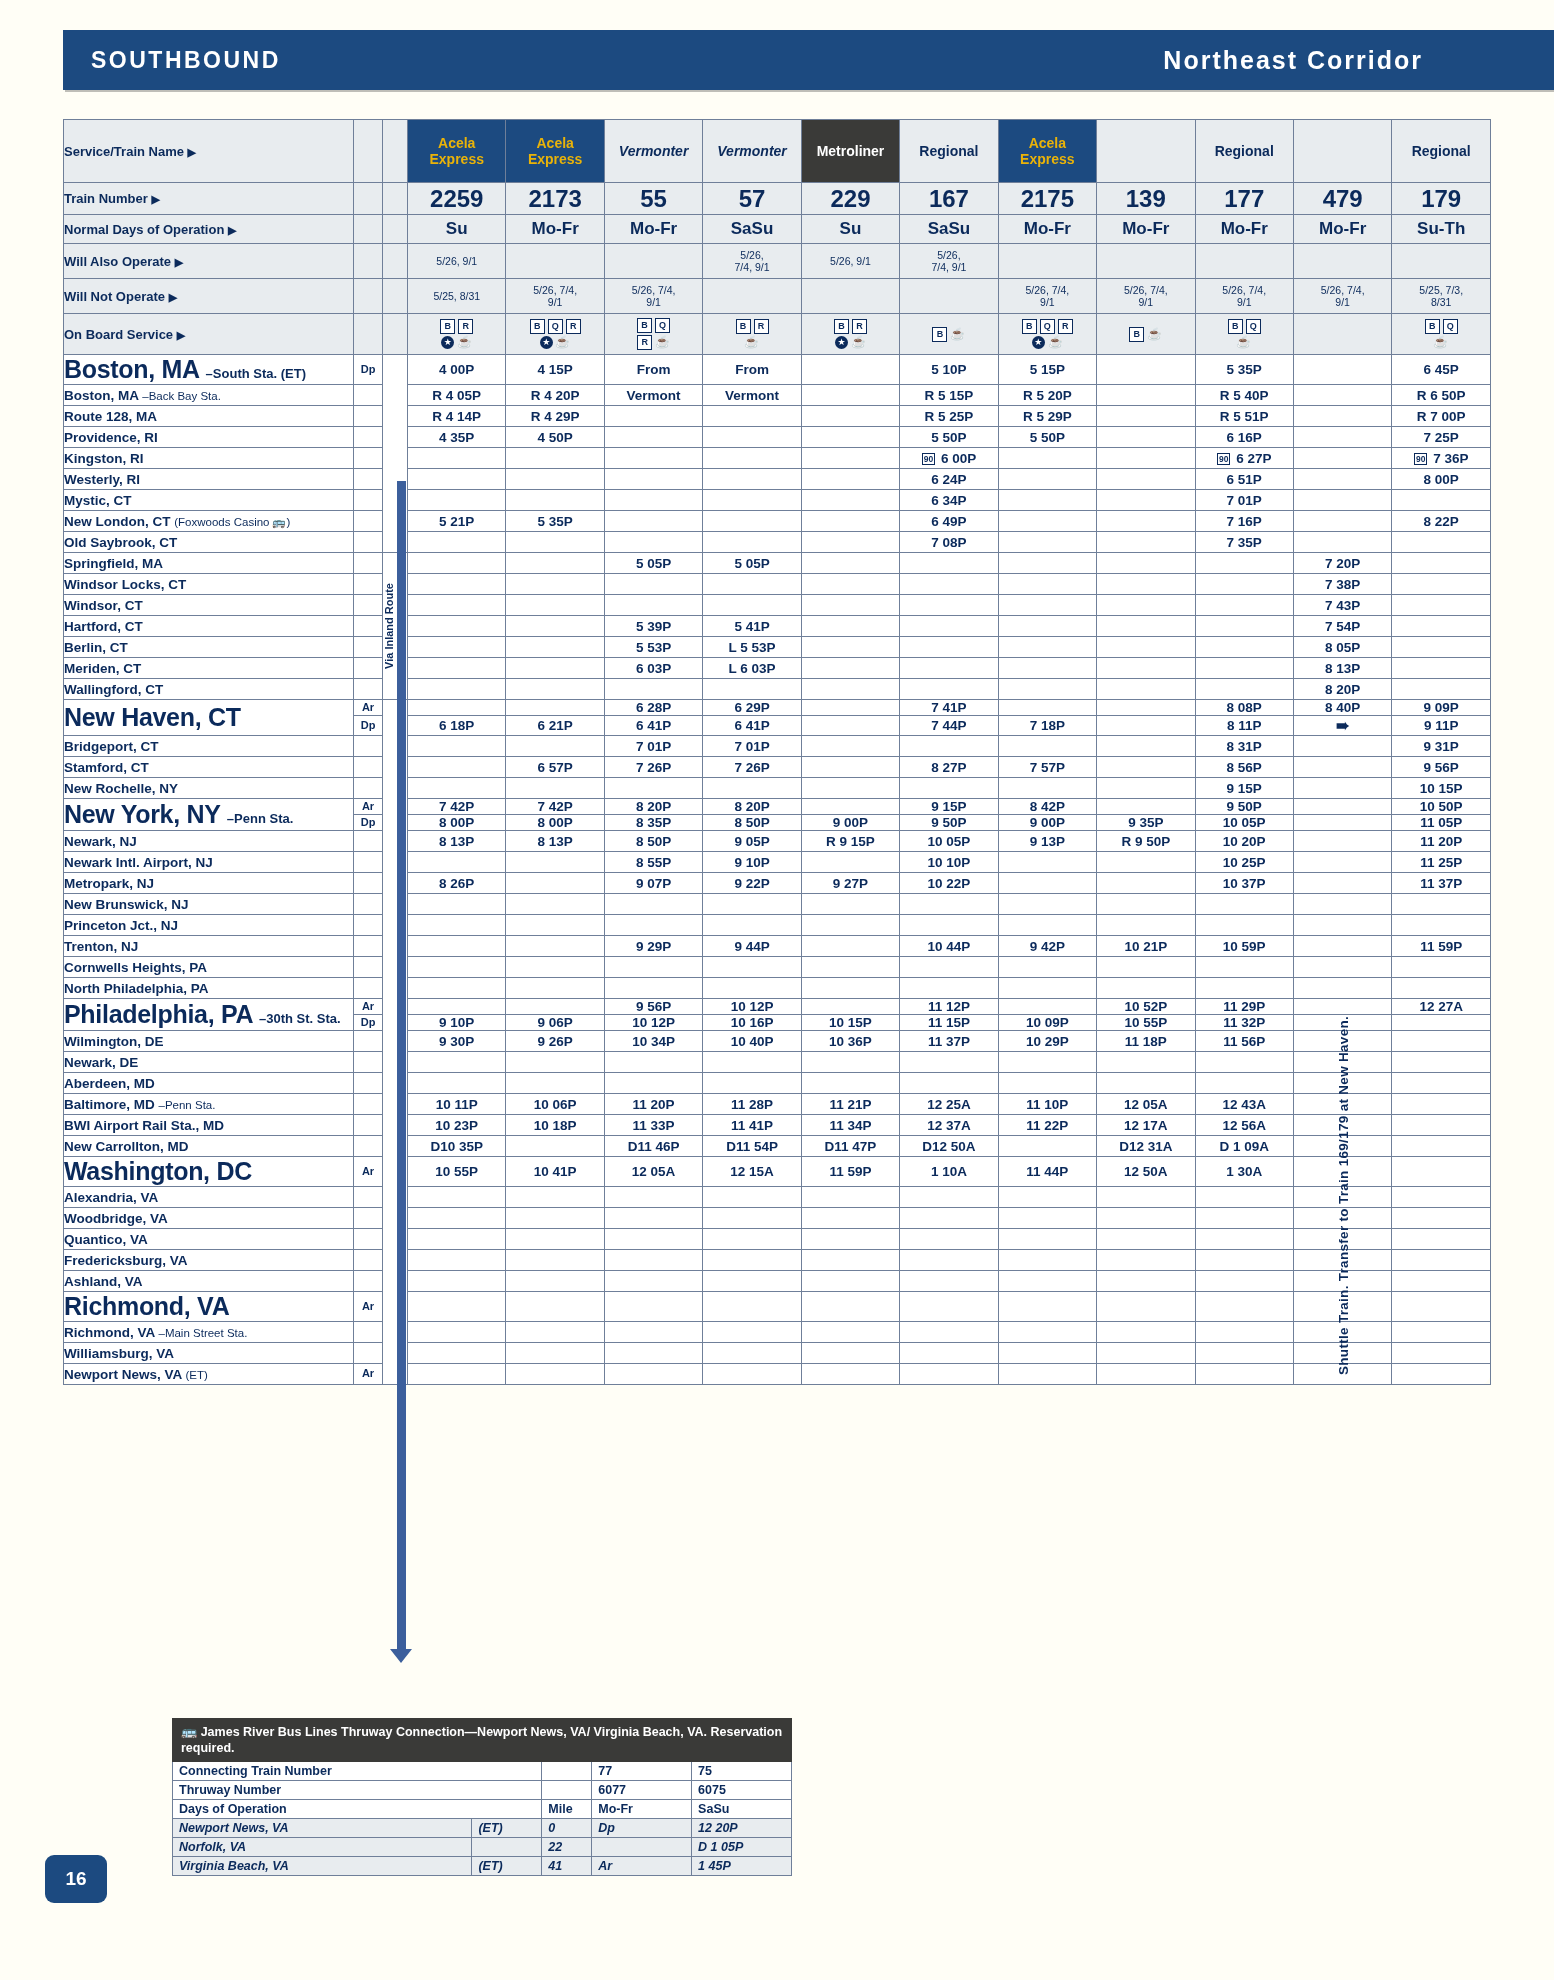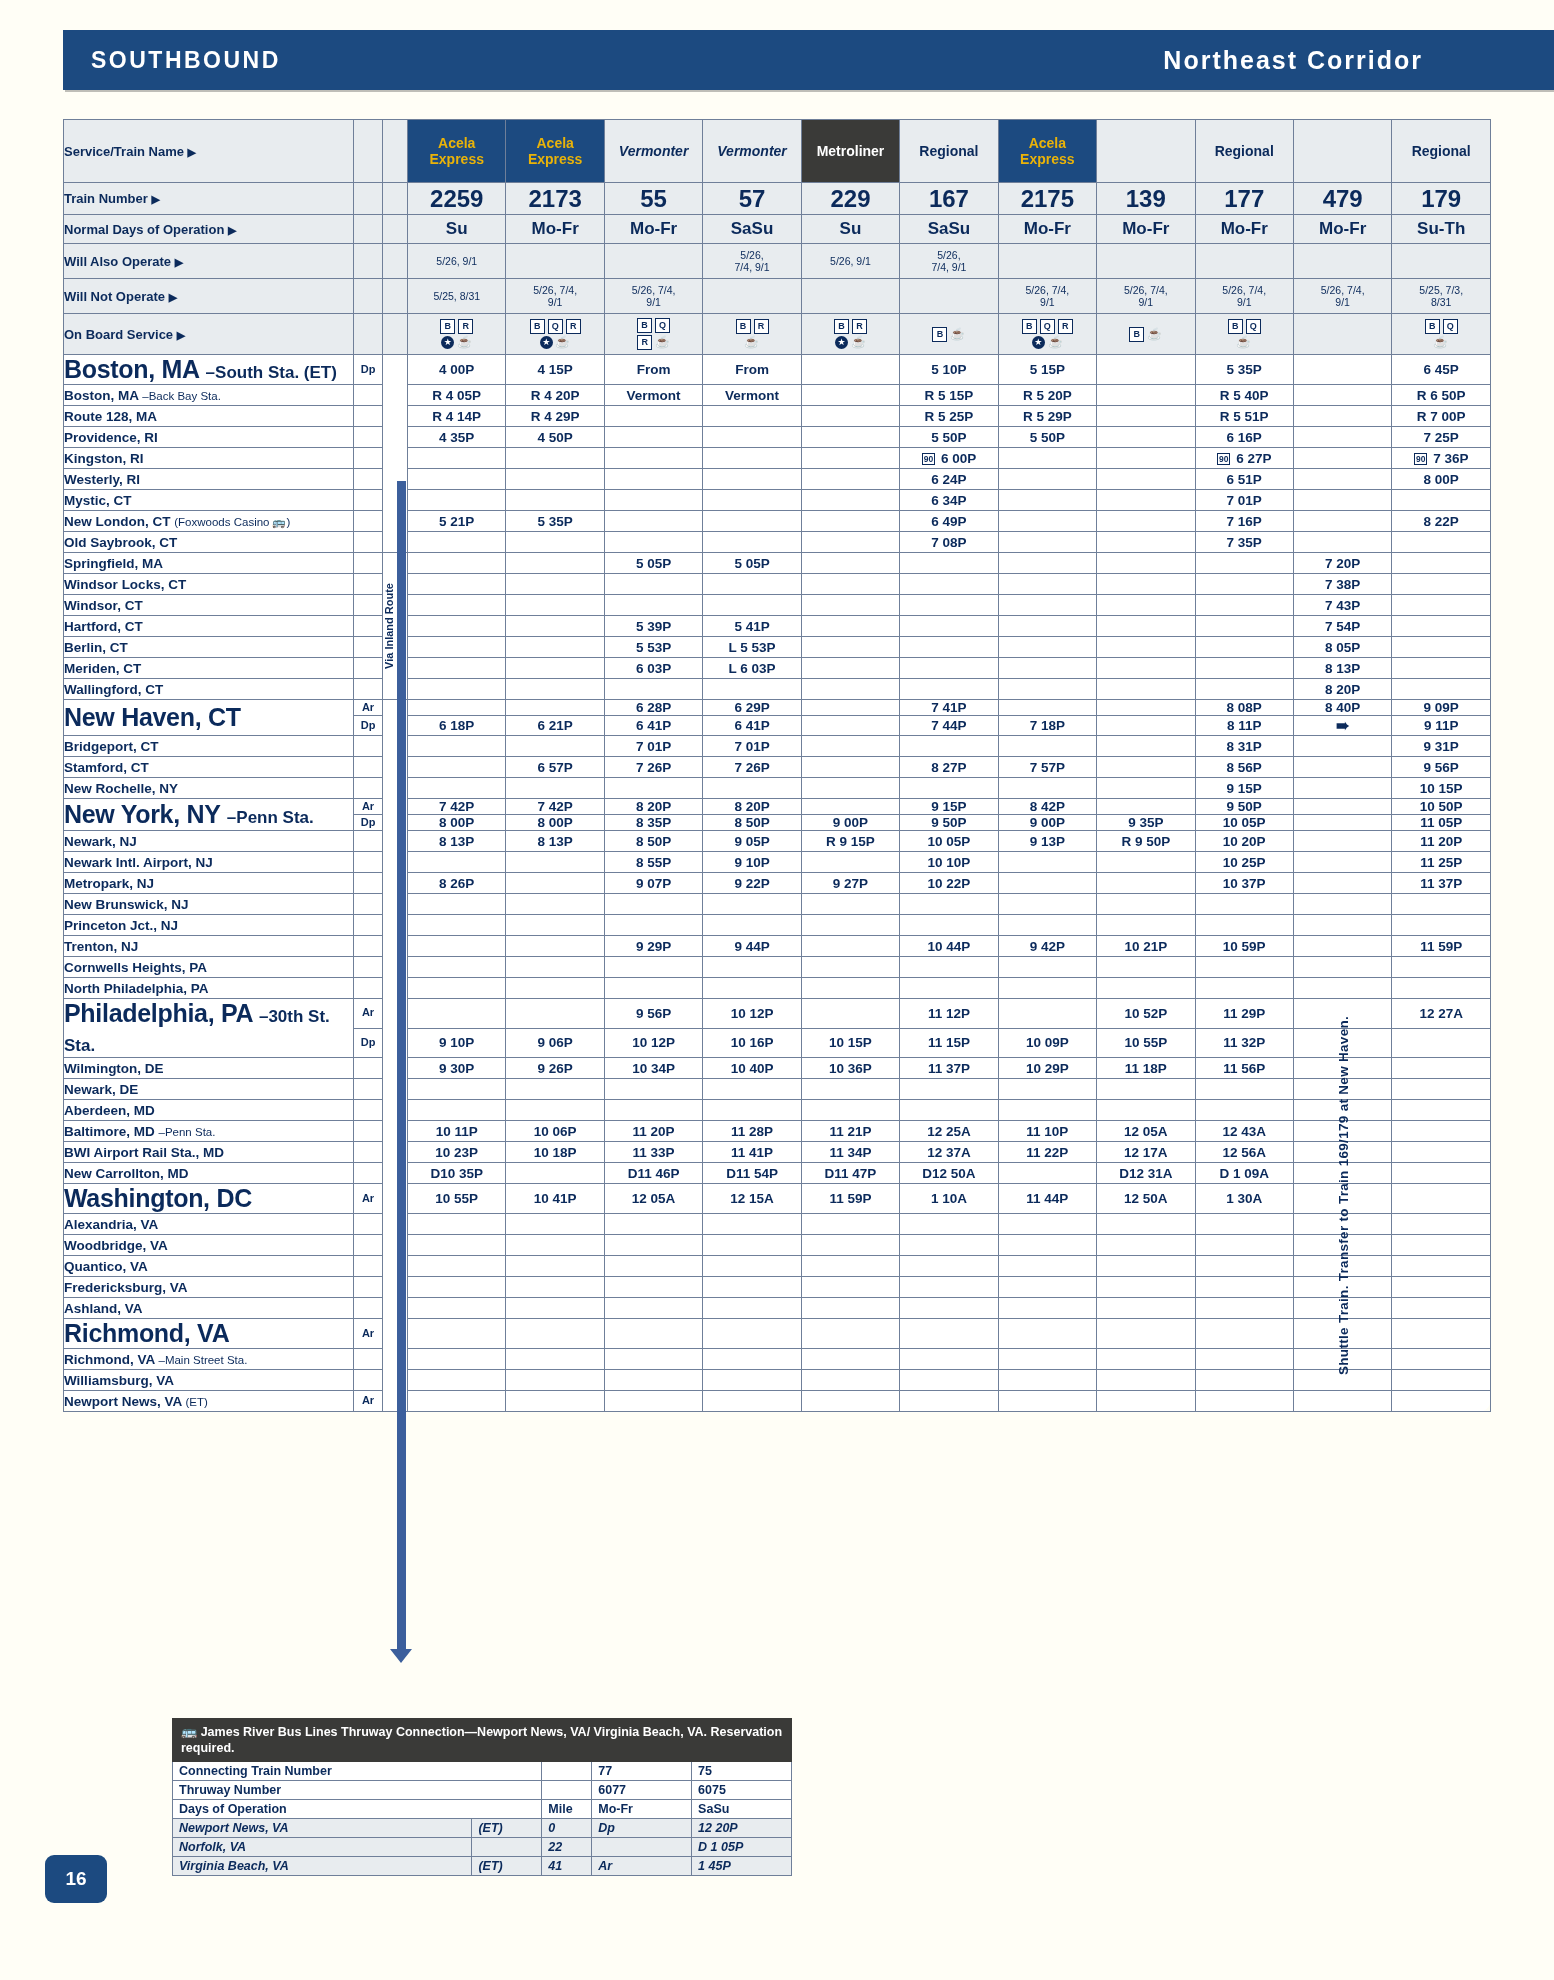--- a/index.html
+++ b/index.html
@@ -81,21 +81,21 @@
   }
   .cup{display:inline-block;font-size:12px;line-height:13px;}
 
   
   .stn{
     font-weight:bold;font-size:13.5px;text-align:left;padding-left:12px;
     height:20px;white-space:nowrap;
   }
   .stn .sub{font-weight:normal;font-size:11.5px;}
   .bigstn{font-size:25px;font-weight:bold;padding-left:10px;letter-spacing:-.3px;}
-  .bigstn .sub{font-size:17px;font-weight:bold;letter-spacing:0;}
+  .bigstn .sub{font-size:13px;font-weight:bold;letter-spacing:0;}
   .ardp{width:26px;text-align:center;font-size:11px;font-weight:bold;line-height:1.05;}
   .time{text-align:center;font-size:13.5px;font-weight:bold;white-space:nowrap;}
   .tinybox{
     display:inline-block;border:1px solid #0b2a5b;font-size:8.5px;
     padding:0 1px;vertical-align:middle;margin-right:2px;font-weight:bold;
   }
   .vialabel{
     writing-mode:vertical-rl;transform:rotate(180deg);
     font-size:11px;font-weight:bold;text-align:center;white-space:nowrap;
   }

